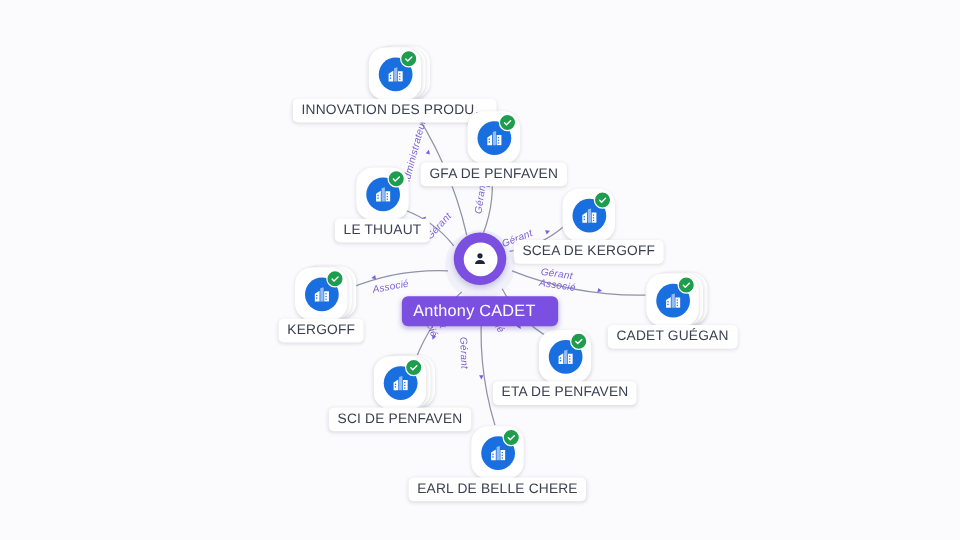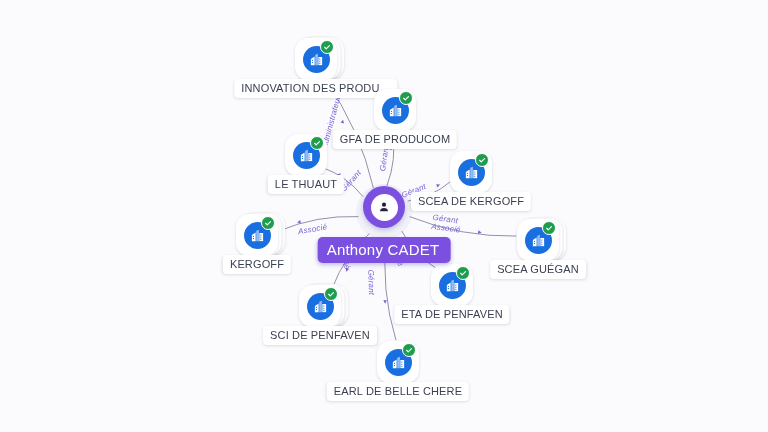--- a/index.html
+++ b/index.html
@@ -141,23 +141,23 @@
   }
   .pin-inner svg { display: block; }
 
   .person-label {
     position: absolute;
     transform: translate(-50%, 0);
     top: 25px;
     white-space: nowrap;
     background: #7b4fe0;
     color: #ffffff;
-    font-size: 15px;
+    font-size: 13px;
     letter-spacing: 0.2px;
-    padding: 4px 11px 5px 9px;
+    padding: 4px 18px 5px 9px;
     border-radius: 5px;
     box-shadow: 0 2px 4px rgba(70,50,150,0.3);
   }
 
   
   .edge-label {
     position: absolute;
     color: #7b5fd6;
     font-size: 8px;
     font-style: italic;
@@ -254,21 +254,21 @@
               <rect x="16.5" y="14" width="1.6" height="1.6" fill="#1a6fe0"></rect>
               <rect x="16.5" y="17.4" width="1.6" height="1.6" fill="#1a6fe0"></rect>
             </svg>
           </div>
           <div class="check">
             <svg width="8" height="8" viewBox="0 0 24 24" aria-hidden="true">
               <path d="M5 12.8l4.6 4.6L19.4 7.6" fill="none" stroke="#ffffff" stroke-width="3.4" stroke-linecap="round" stroke-linejoin="round"></path>
             </svg>
           </div>
         </div>
-        <div class="node-label">GFA DE PRODUCOM</div>
+        <div class="node-label">GFA DE PENFAVEN</div>
       </div>
       <div class="node" style="left: 306px; top: 155px;">
         <div class="node-stack">
           <div class="card c1"></div>
           <div class="disc">
             <svg width="15" height="15" viewBox="0 0 24 24" aria-hidden="true">
               <path d="M3 21V11.2L9 7.2V21z" fill="#ffffff"></path>
               <path d="M10 21V4.2l4.2-1.4V21z" fill="#ffffff" opacity="0.55"></path>
               <rect x="15" y="8" width="6" height="13" fill="#ffffff"></rect>
               <rect x="4.6" y="12.6" width="1.7" height="1.7" fill="#1a6fe0"></rect>
@@ -350,21 +350,21 @@
               <rect x="16.5" y="14" width="1.6" height="1.6" fill="#1a6fe0"></rect>
               <rect x="16.5" y="17.4" width="1.6" height="1.6" fill="#1a6fe0"></rect>
             </svg>
           </div>
           <div class="check">
             <svg width="8" height="8" viewBox="0 0 24 24" aria-hidden="true">
               <path d="M5 12.8l4.6 4.6L19.4 7.6" fill="none" stroke="#ffffff" stroke-width="3.4" stroke-linecap="round" stroke-linejoin="round"></path>
             </svg>
           </div>
         </div>
-        <div class="node-label">SCEA GUÉGAN</div>
+        <div class="node-label">CADET GUÉGAN</div>
       </div>
       <div class="node" style="left: 452px; top: 285px;">
         <div class="node-stack">
           <div class="card c1"></div>
           <div class="disc">
             <svg width="15" height="15" viewBox="0 0 24 24" aria-hidden="true">
               <path d="M3 21V11.2L9 7.2V21z" fill="#ffffff"></path>
               <path d="M10 21V4.2l4.2-1.4V21z" fill="#ffffff" opacity="0.55"></path>
               <rect x="15" y="8" width="6" height="13" fill="#ffffff"></rect>
               <rect x="4.6" y="12.6" width="1.7" height="1.7" fill="#1a6fe0"></rect>

